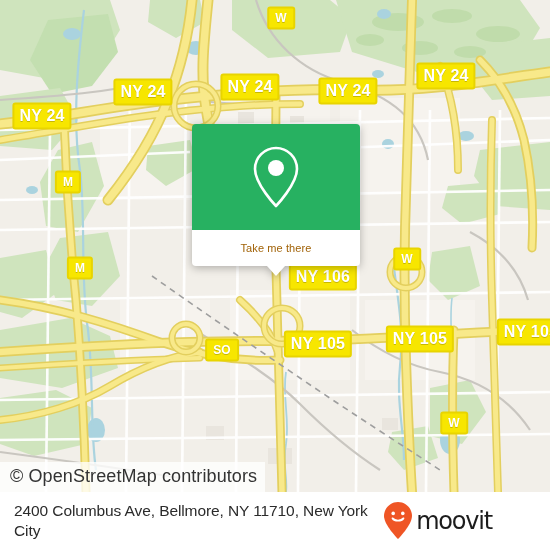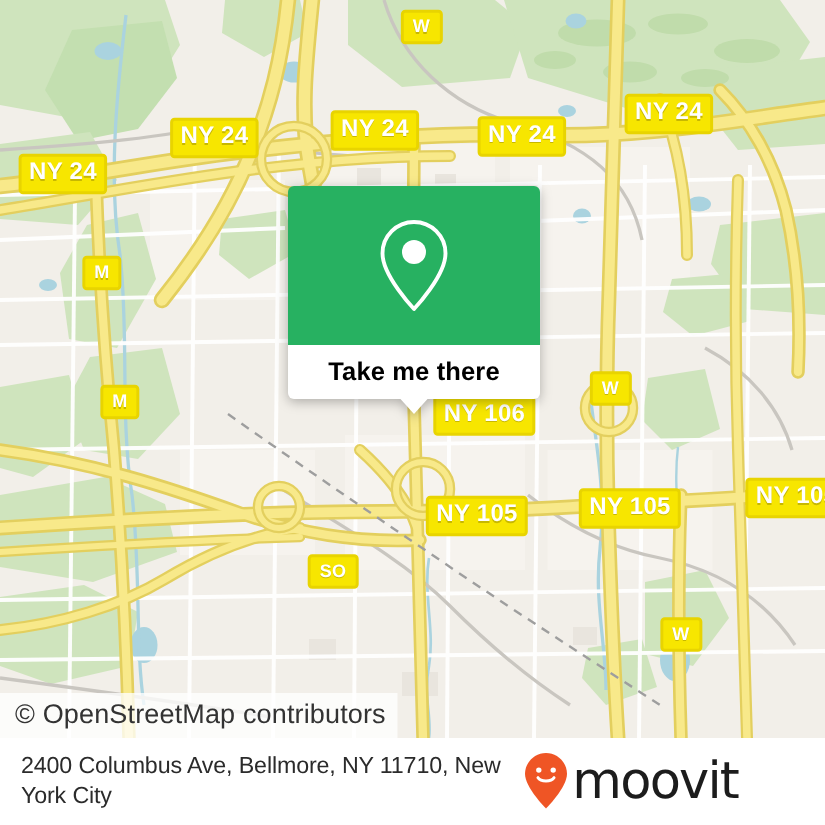--- a/index.html
+++ b/index.html
@@ -57,21 +57,21 @@
     display:flex;align-items:center;justify-content:center;
   }
   .callout-bottom{
     background:#ffffff;
     border-radius:0 0 4px 4px;
     height:36px;
     display:flex;align-items:center;justify-content:center;
     position:relative;
   }
   .callout-label{
-    font-size:17px;color:#000000;letter-spacing:.1px;font-weight:bold;
+    font-size:11px;color:#a16207;letter-spacing:.1px;
   }
   .tail{
     position:absolute;left:50%;top:100%;
     width:0;height:0;margin-left:-9px;
     border-left:9px solid transparent;
     border-right:9px solid transparent;
     border-top:10px solid #ffffff;
   }
   .pin-icon{display:block;}
 
@@ -84,21 +84,21 @@
   .footer-addr{
     font-size:15.5px;color:#2b2b2b;line-height:1.32;
     padding-left:14px;width:398px;box-sizing:border-box;
     letter-spacing:-.1px;
   }
   .brand{
     display:flex;align-items:center;gap:3px;
     padding-right:10px;
   }
   .brand-word{
-    font-size:34px;color:#1c1c1c;letter-spacing:-1.2px;
+    font-size:24px;color:#1c1c1c;letter-spacing:-1.2px;
     font-family:"DejaVu Sans", sans-serif;font-weight:400;
     line-height:1;
   }
 </style>
 </head>
 <body>
 
 <div id="root">
 
   <div class="map">
@@ -283,21 +283,21 @@
         <div class="shield sq" style="left: 281px; top: 18px;">W</div>
         <div class="shield" style="left: 143px; top: 92px;">NY 24</div>
         <div class="shield" style="left: 250px; top: 87px;">NY 24</div>
         <div class="shield" style="left: 348px; top: 91px;">NY 24</div>
         <div class="shield" style="left: 446px; top: 76px;">NY 24</div>
         <div class="shield" style="left: 42px; top: 116px;">NY 24</div>
         <div class="shield sq" style="left: 68px; top: 182px;">M</div>
         <div class="shield sq" style="left: 80px; top: 268px;">M</div>
         <div class="shield sq" style="left: 407px; top: 259px;">W</div>
         <div class="shield" style="left: 276px; top: 277px; margin-left: 47px;">NY 106</div>
-        <div class="shield sq" style="left: 222px; top: 350px; margin-top: 31px;">SO</div>
+        <div class="shield sq" style="left: 222px; top: 350px;">SO</div>
         <div class="shield" style="left: 318px; top: 344px;">NY 105</div>
         <div class="shield" style="left: 420px; top: 339px;">NY 105</div>
         <div class="shield" style="left: 531px; top: 332px;">NY 105</div>
         <div class="shield sq" style="left: 454px; top: 423px;">W</div>
       </div>
 
     <div class="copyright">© OpenStreetMap contributors</div>
   </div>
 
   <div class="callout">

